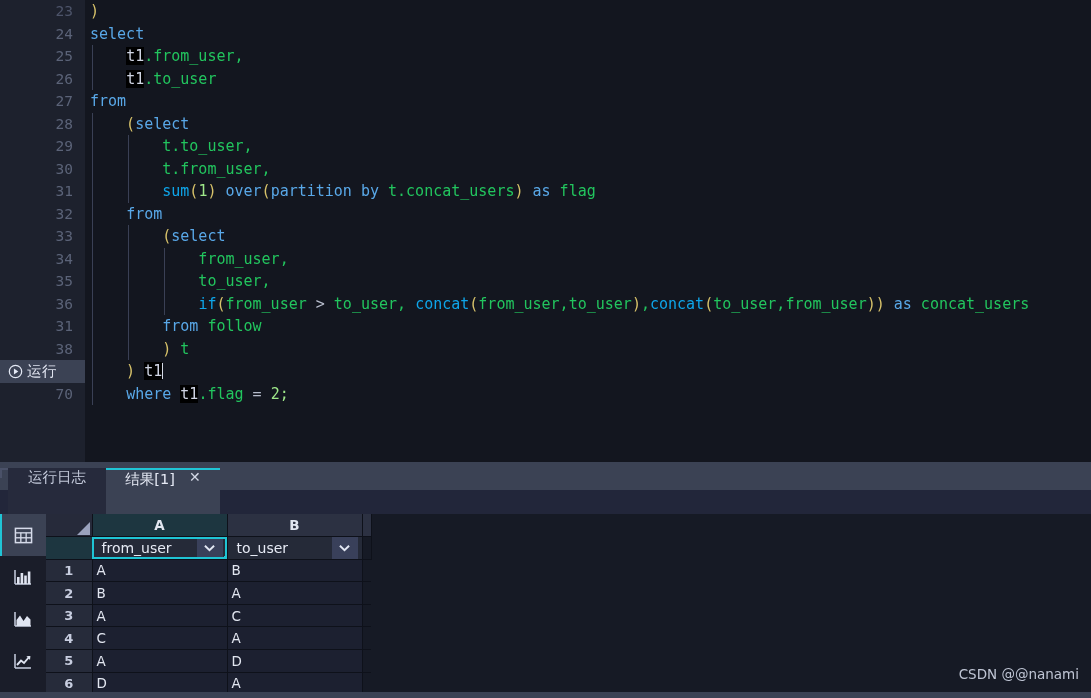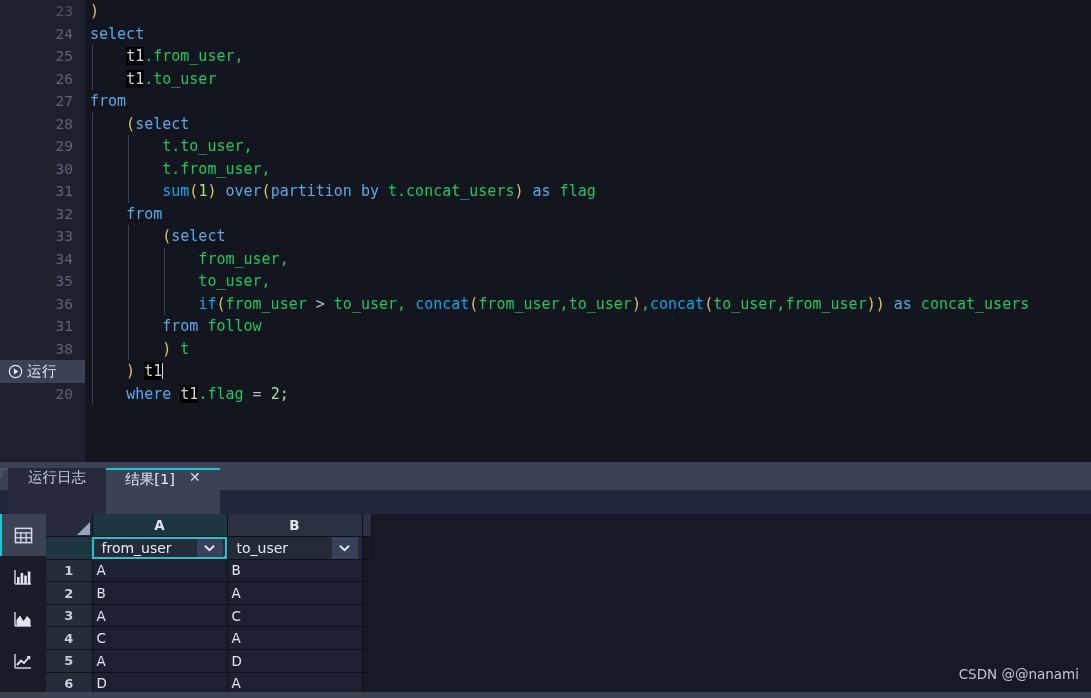--- a/index.html
+++ b/index.html
@@ -227,21 +227,21 @@
         <div class="gutter-line">30</div>
         <div class="gutter-line">31</div>
         <div class="gutter-line">32</div>
         <div class="gutter-line">33</div>
         <div class="gutter-line">34</div>
         <div class="gutter-line">35</div>
         <div class="gutter-line">36</div>
         <div class="gutter-line">31</div>
         <div class="gutter-line">38</div>
         <div class="gutter-line" style="visibility: hidden;">39</div>
-        <div class="gutter-line">20</div>
+        <div class="gutter-line">70</div>
       </div>
     <div id="run-btn" style="top: 360px;">
       <span class="run-ico">
         <svg width="15" height="15" viewBox="0 0 16 16">
           <circle cx="8" cy="8" r="6.6" fill="none" stroke="#e3e8f4" stroke-width="1.3"></circle>
           <path d="M6.3 4.9 L11 8 L6.3 11.1 Z" fill="#e3e8f4"></path>
         </svg>
       </span>
       <span class="run-lbl">运行</span>
     </div>

